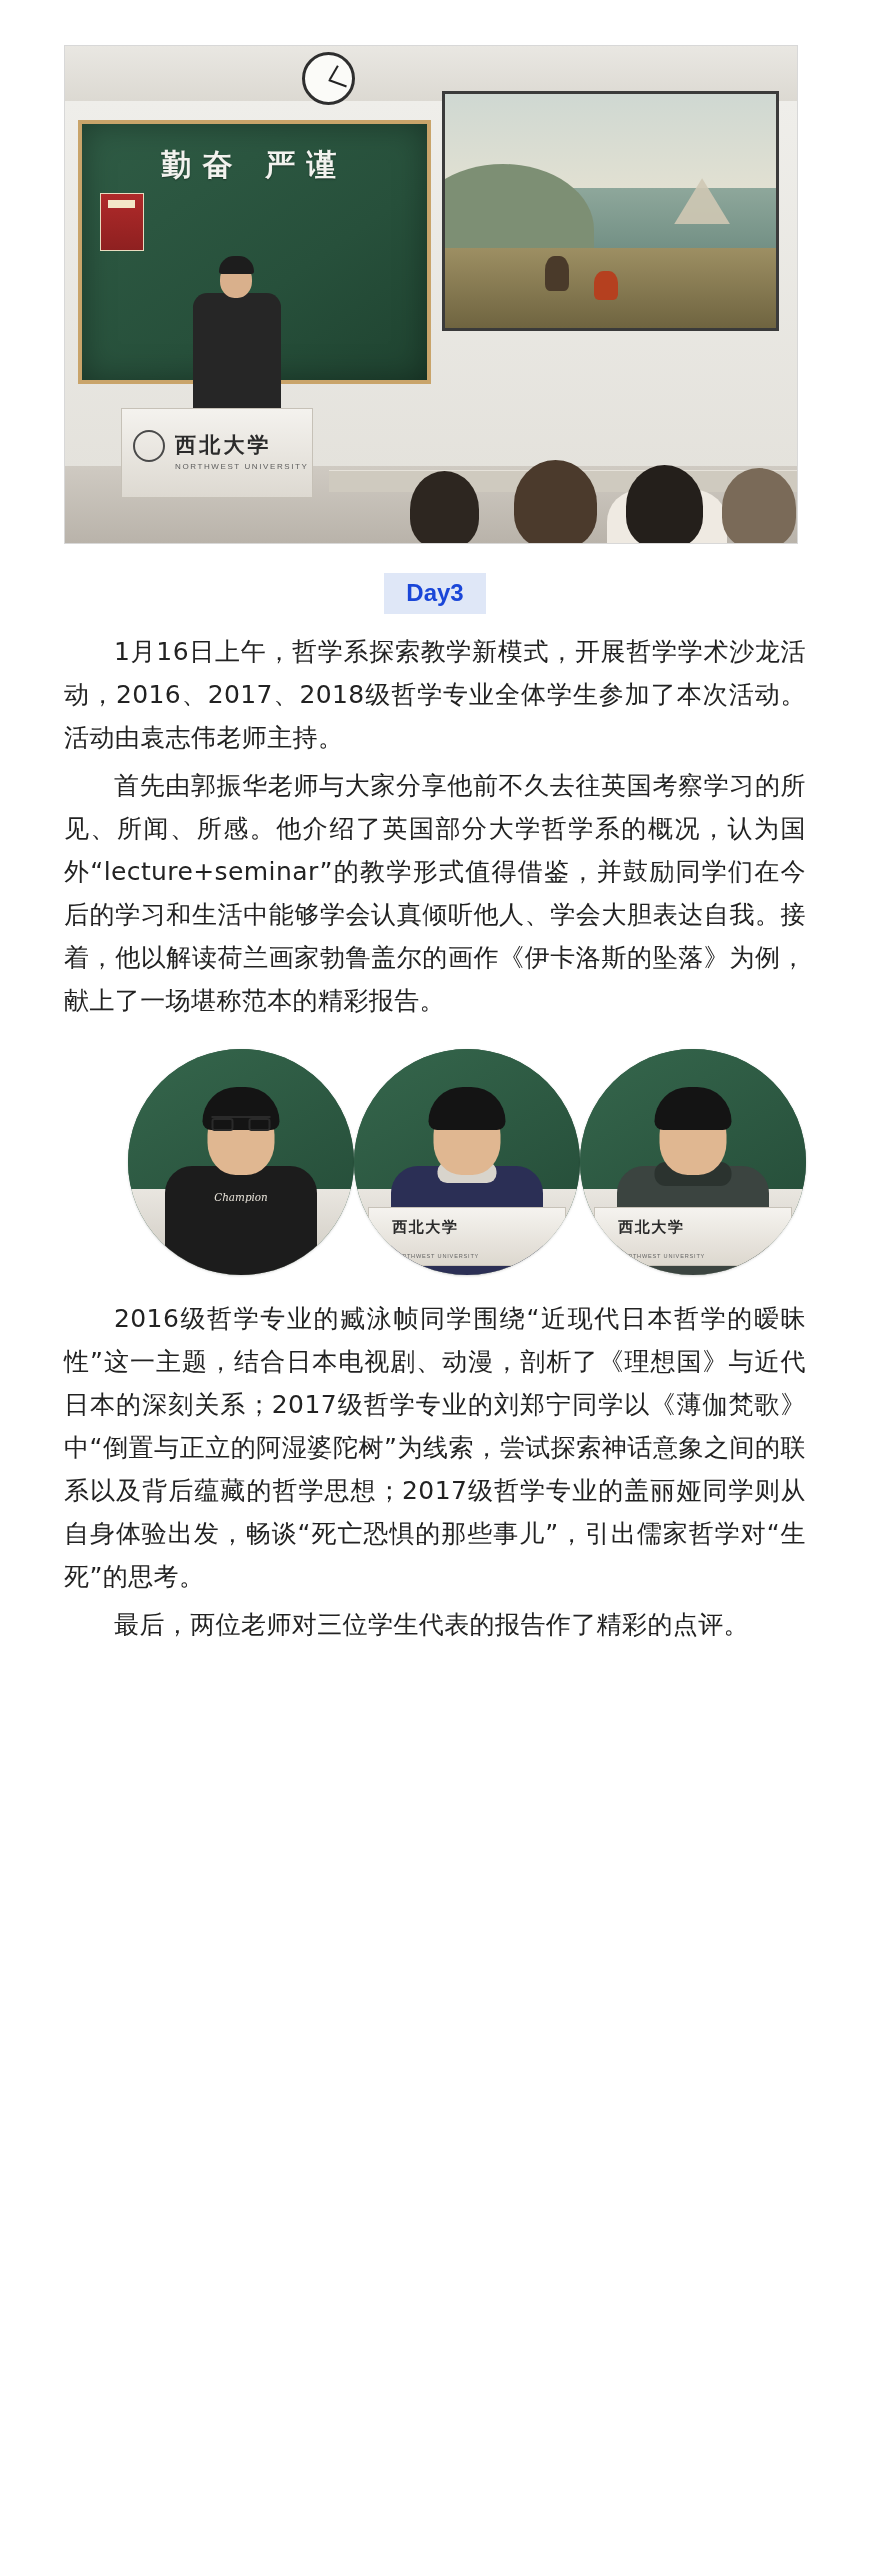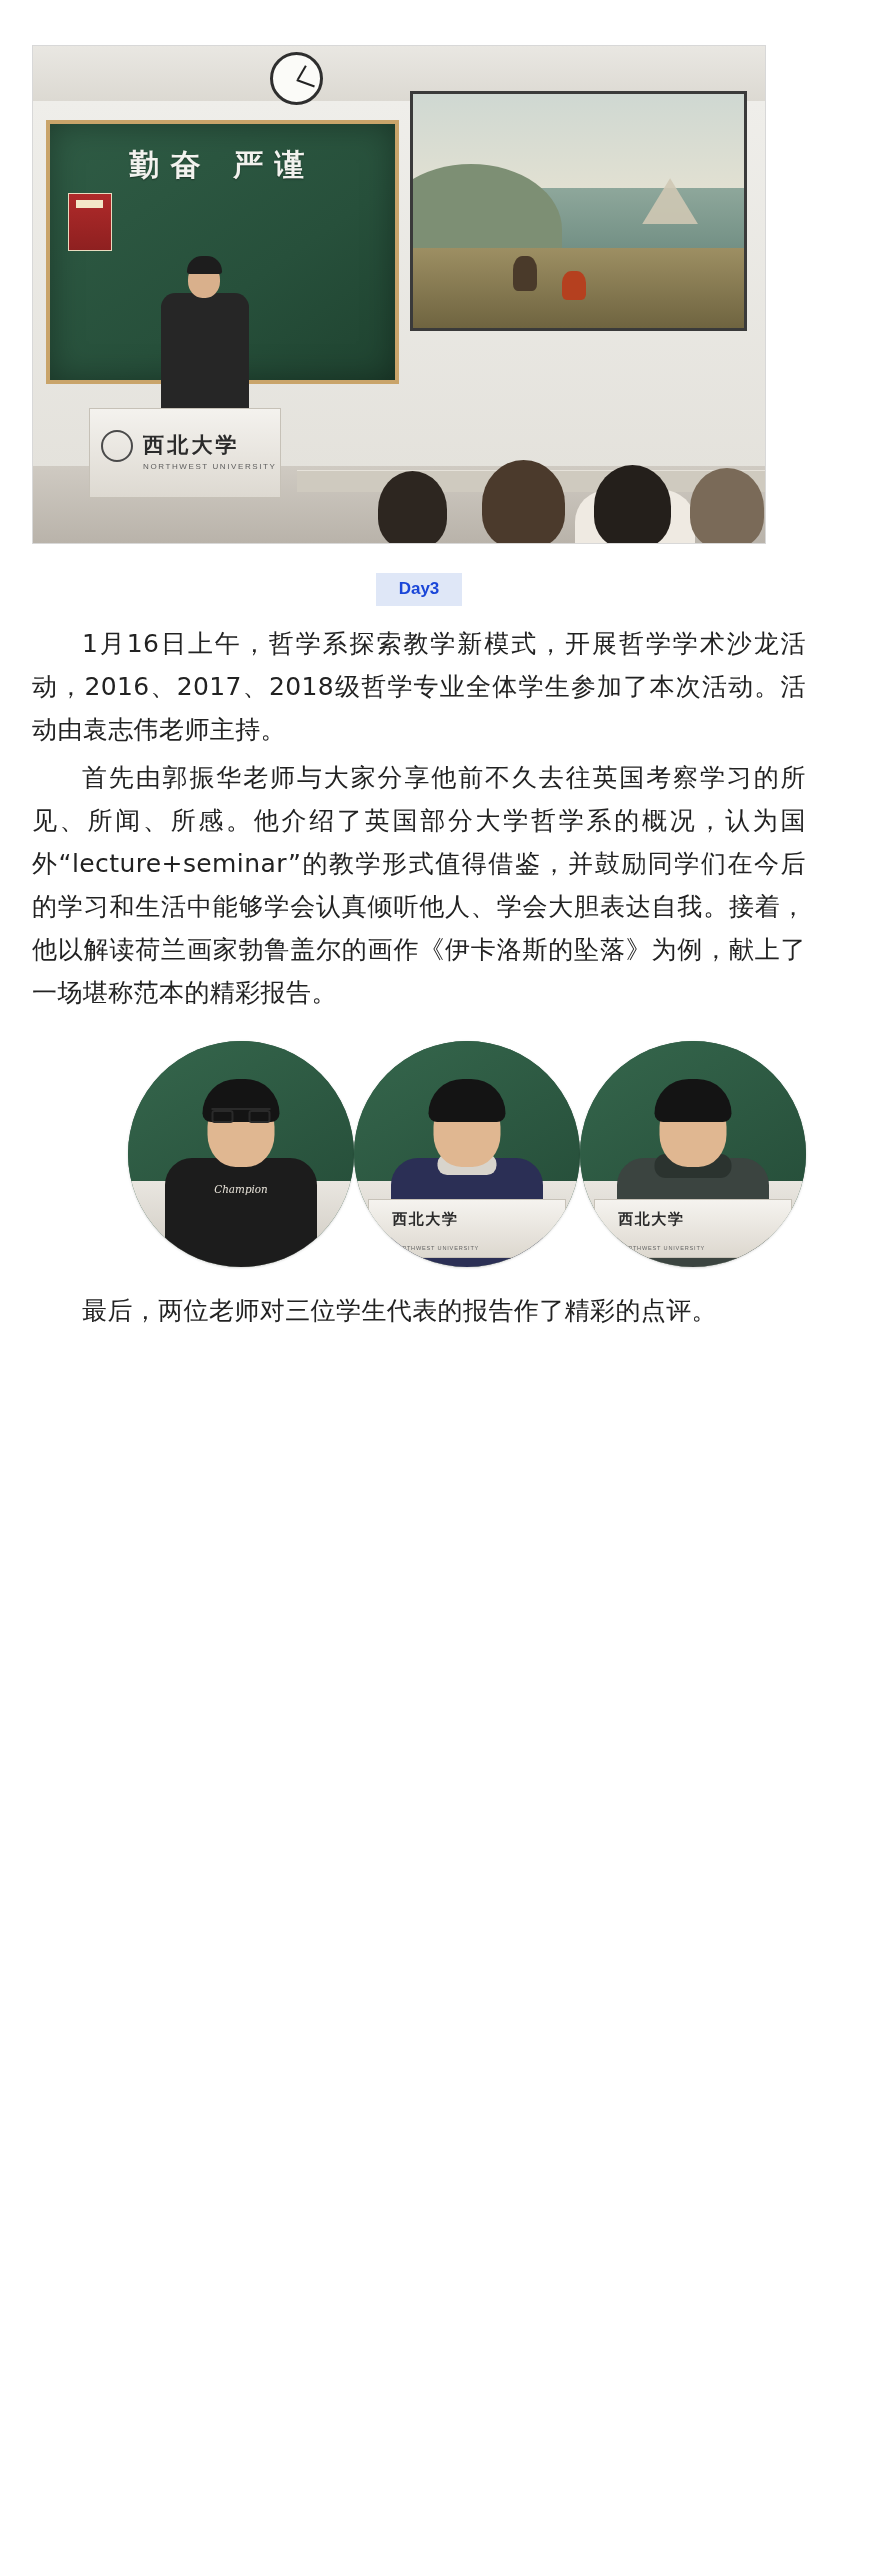--- a/index.html
+++ b/index.html
@@ -12,21 +12,21 @@
     min-height: 2576px;
     font-family: "Liberation Sans", sans-serif;
     -webkit-font-smoothing: antialiased;
   }
 
   .page {
     width: 878px;
     min-height: 2576px;
     background: #ffffff;
     box-sizing: border-box;
-    padding: 45px 72px 48px 32px;
+    padding: 45px 72px 48px 64px;
     position: relative;
   }
 
   
   .hero {
     width: 734px;
     height: 499px;
     position: relative;
     overflow: hidden;
     background: #2e3a33;
@@ -231,21 +231,21 @@
 
   
   .badge-row {
     text-align: center;
     margin: 29px 0 16px 0;
   }
   .day-badge {
     display: inline-block;
     background: #dfe7f7;
     color: #1a46d8;
-    font-size: 17px;
+    font-size: 24px;
     font-weight: 700;
     padding: 6.4px 22.4px;
     font-family: "Liberation Sans", sans-serif;
   }
 
   
   p.body {
     margin: 0 0 4.8px 0;
     font-size: 25px;
     line-height: 1.72;
@@ -448,16 +448,17 @@
       <div class="head"></div>
       <div class="hair"></div>
       <div class="pb-lectern">
         <div class="mark">西北大学</div>
         <div class="sub">NORTHWEST UNIVERSITY</div>
       </div>
     </div>
 
   </div>
 
+  <p class="body">2016级哲学专业的臧泳帧同学围绕“近现代日本哲学的暧昧性”这一主题，结合日本电视剧、动漫，剖析了《理想国》与近代日本的深刻关系；2017级哲学专业的刘郑宁同学以《薄伽梵歌》中“倒置与正立的阿湿婆陀树”为线索，尝试探索神话意象之间的联系以及背后蕴藏的哲学思想；2017级哲学专业的盖丽娅同学则从自身体验出发，畅谈“死亡恐惧的那些事儿”，引出儒家哲学对“生死”的思考。</p>
   <p class="body">最后，两位老师对三位学生代表的报告作了精彩的点评。</p>
 
 </div>
 
 
 </body></html>

